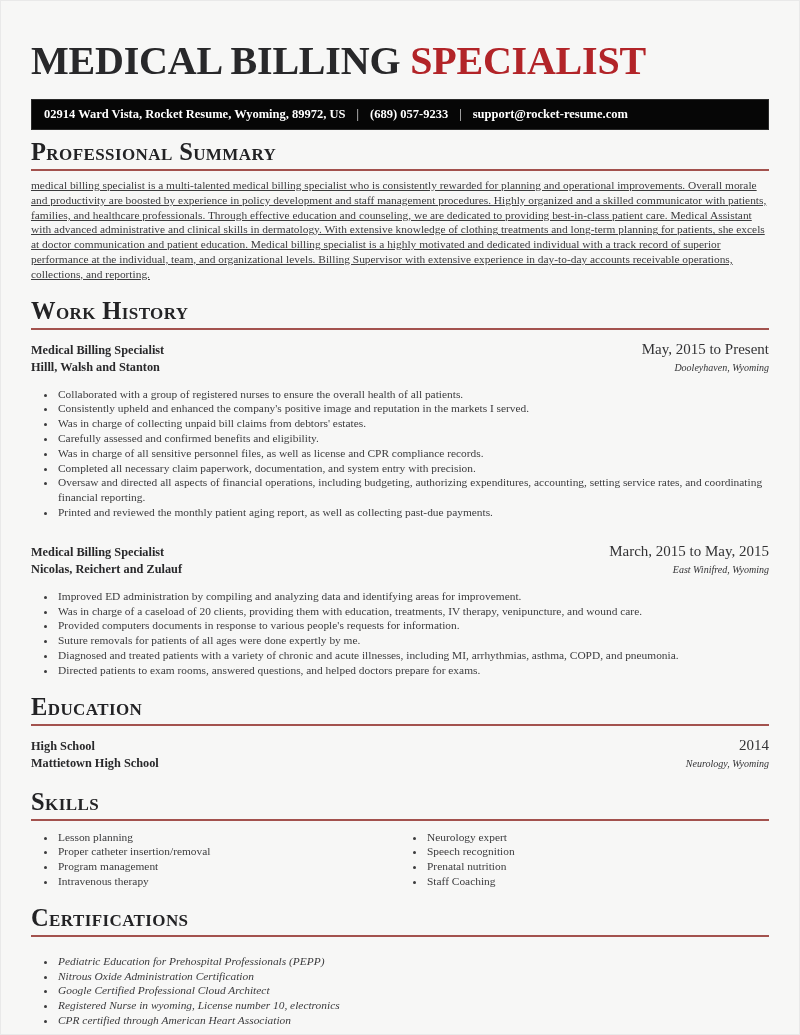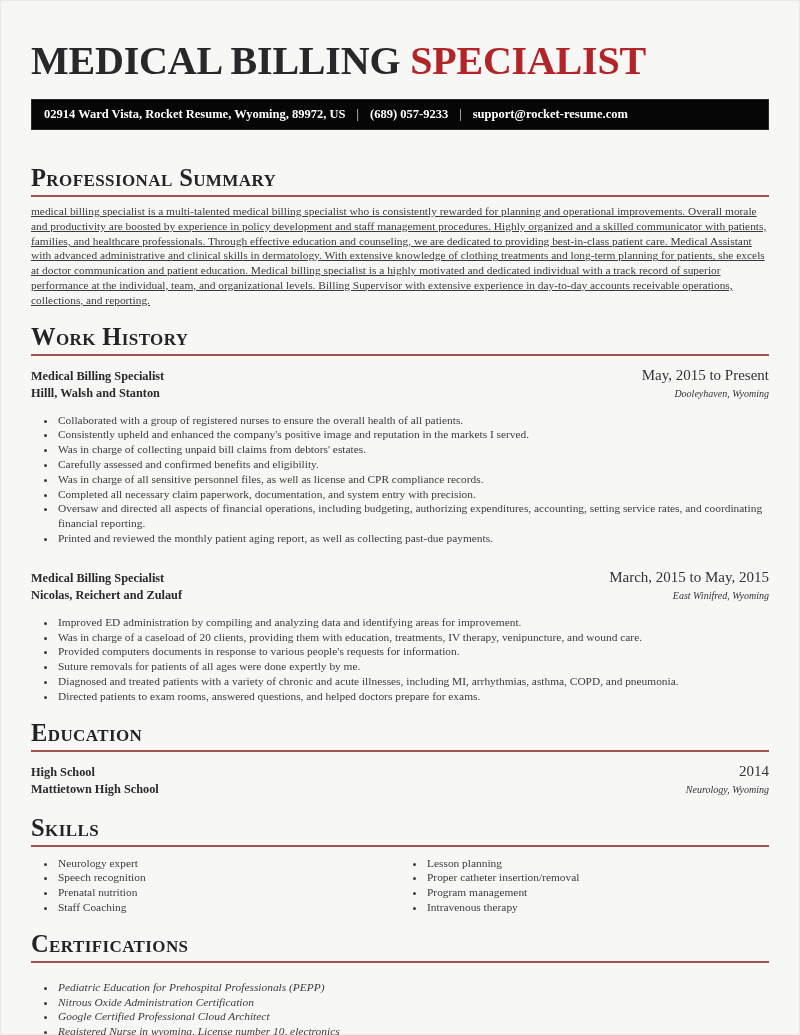--- a/index.html
+++ b/index.html
@@ -53,21 +53,21 @@
   
   .section-heading {
     margin: 15px 0 0;
     font-variant: small-caps;
     font-weight: 600;
     font-size: 24.5px;
     line-height: 27px;
     letter-spacing: 0.4px;
     color: #232325;
   }
-  .section-heading.first { margin-top: 34px; }
+  .section-heading.first { margin-top: 8px; }
   .section-rule {
     height: 2px;
     background: #a3524e;
     margin-top: 4px;
     border: none;
   }
 
   .summary-text {
     margin: 7px 0 0;
     font-size: 11.4px;
@@ -188,30 +188,30 @@
       <span class="entry-subtitle">Mattietown High School</span>
       <span class="entry-location">Neurology, Wyoming</span>
     </div>
   </div>
 
   <h2 class="section-heading">Skills</h2>
   <div class="section-rule"></div>
 
   <div class="skills-cols">
     <ul class="bullets">
+      <li>Lesson planning</li>
+      <li>Proper catheter insertion/removal</li>
+      <li>Program management</li>
+      <li>Intravenous therapy</li>
+    </ul>
+    <ul class="bullets">
       <li>Neurology expert</li>
       <li>Speech recognition</li>
       <li>Prenatal nutrition</li>
       <li>Staff Coaching</li>
-    </ul>
-    <ul class="bullets">
-      <li>Lesson planning</li>
-      <li>Proper catheter insertion/removal</li>
-      <li>Program management</li>
-      <li>Intravenous therapy</li>
     </ul>
   </div>
 
   <h2 class="section-heading">Certifications</h2>
   <div class="section-rule"></div>
 
   <ul class="bullets certs">
     <li>Pediatric Education for Prehospital Professionals (PEPP)</li>
     <li>Nitrous Oxide Administration Certification</li>
     <li>Google Certified Professional Cloud Architect</li>

